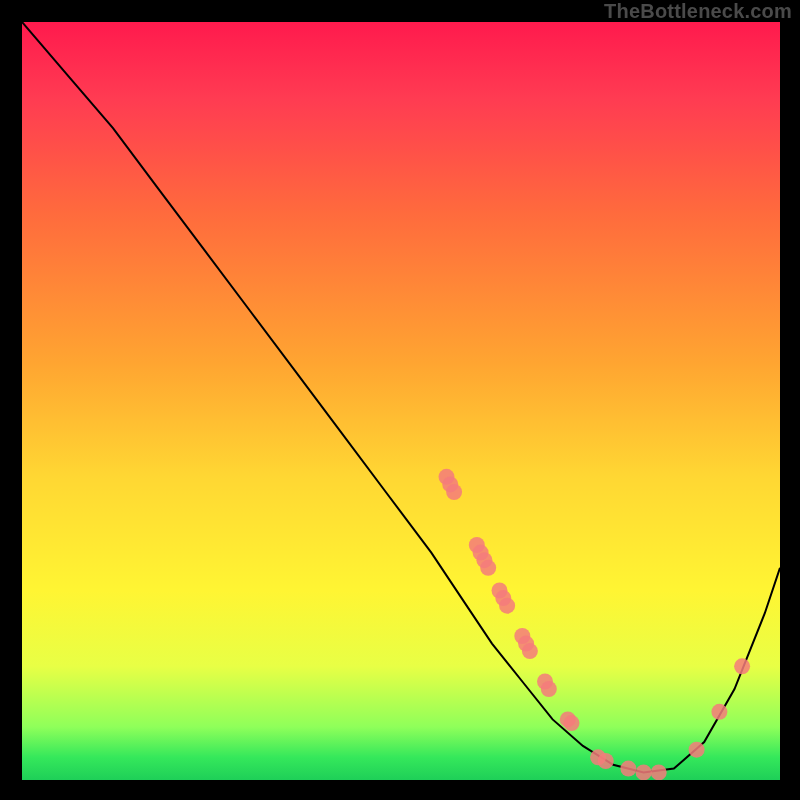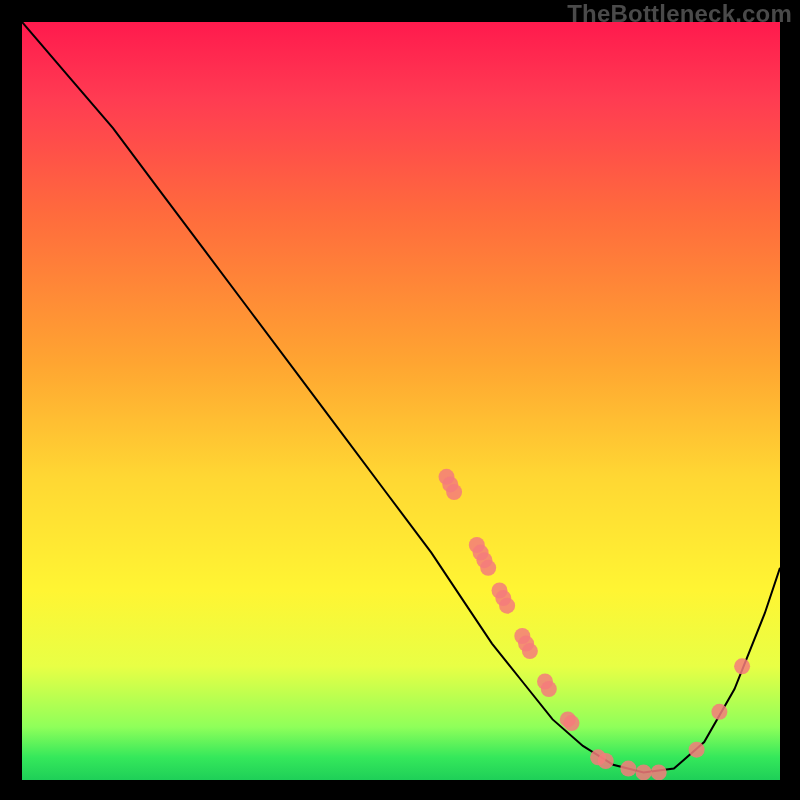--- a/index.html
+++ b/index.html
@@ -31,21 +31,21 @@
       #fff533 75%,
       #e8ff45 85%,
       #8fff5a 93%,
       #35e85b 97%,
       #1ecf58 100%);
   }
   .attrib {
     position: absolute;
     top: 0px;
     right: 8px;
-    font-size: 24px;
+    font-size: 20px;
     font-weight: 600;
     color: #4a4a4a;
     letter-spacing: 0.2px;
   }
   svg.curve {
     position: absolute;
     left: 0;
     top: 0;
     width: 758px;
     height: 758px;

